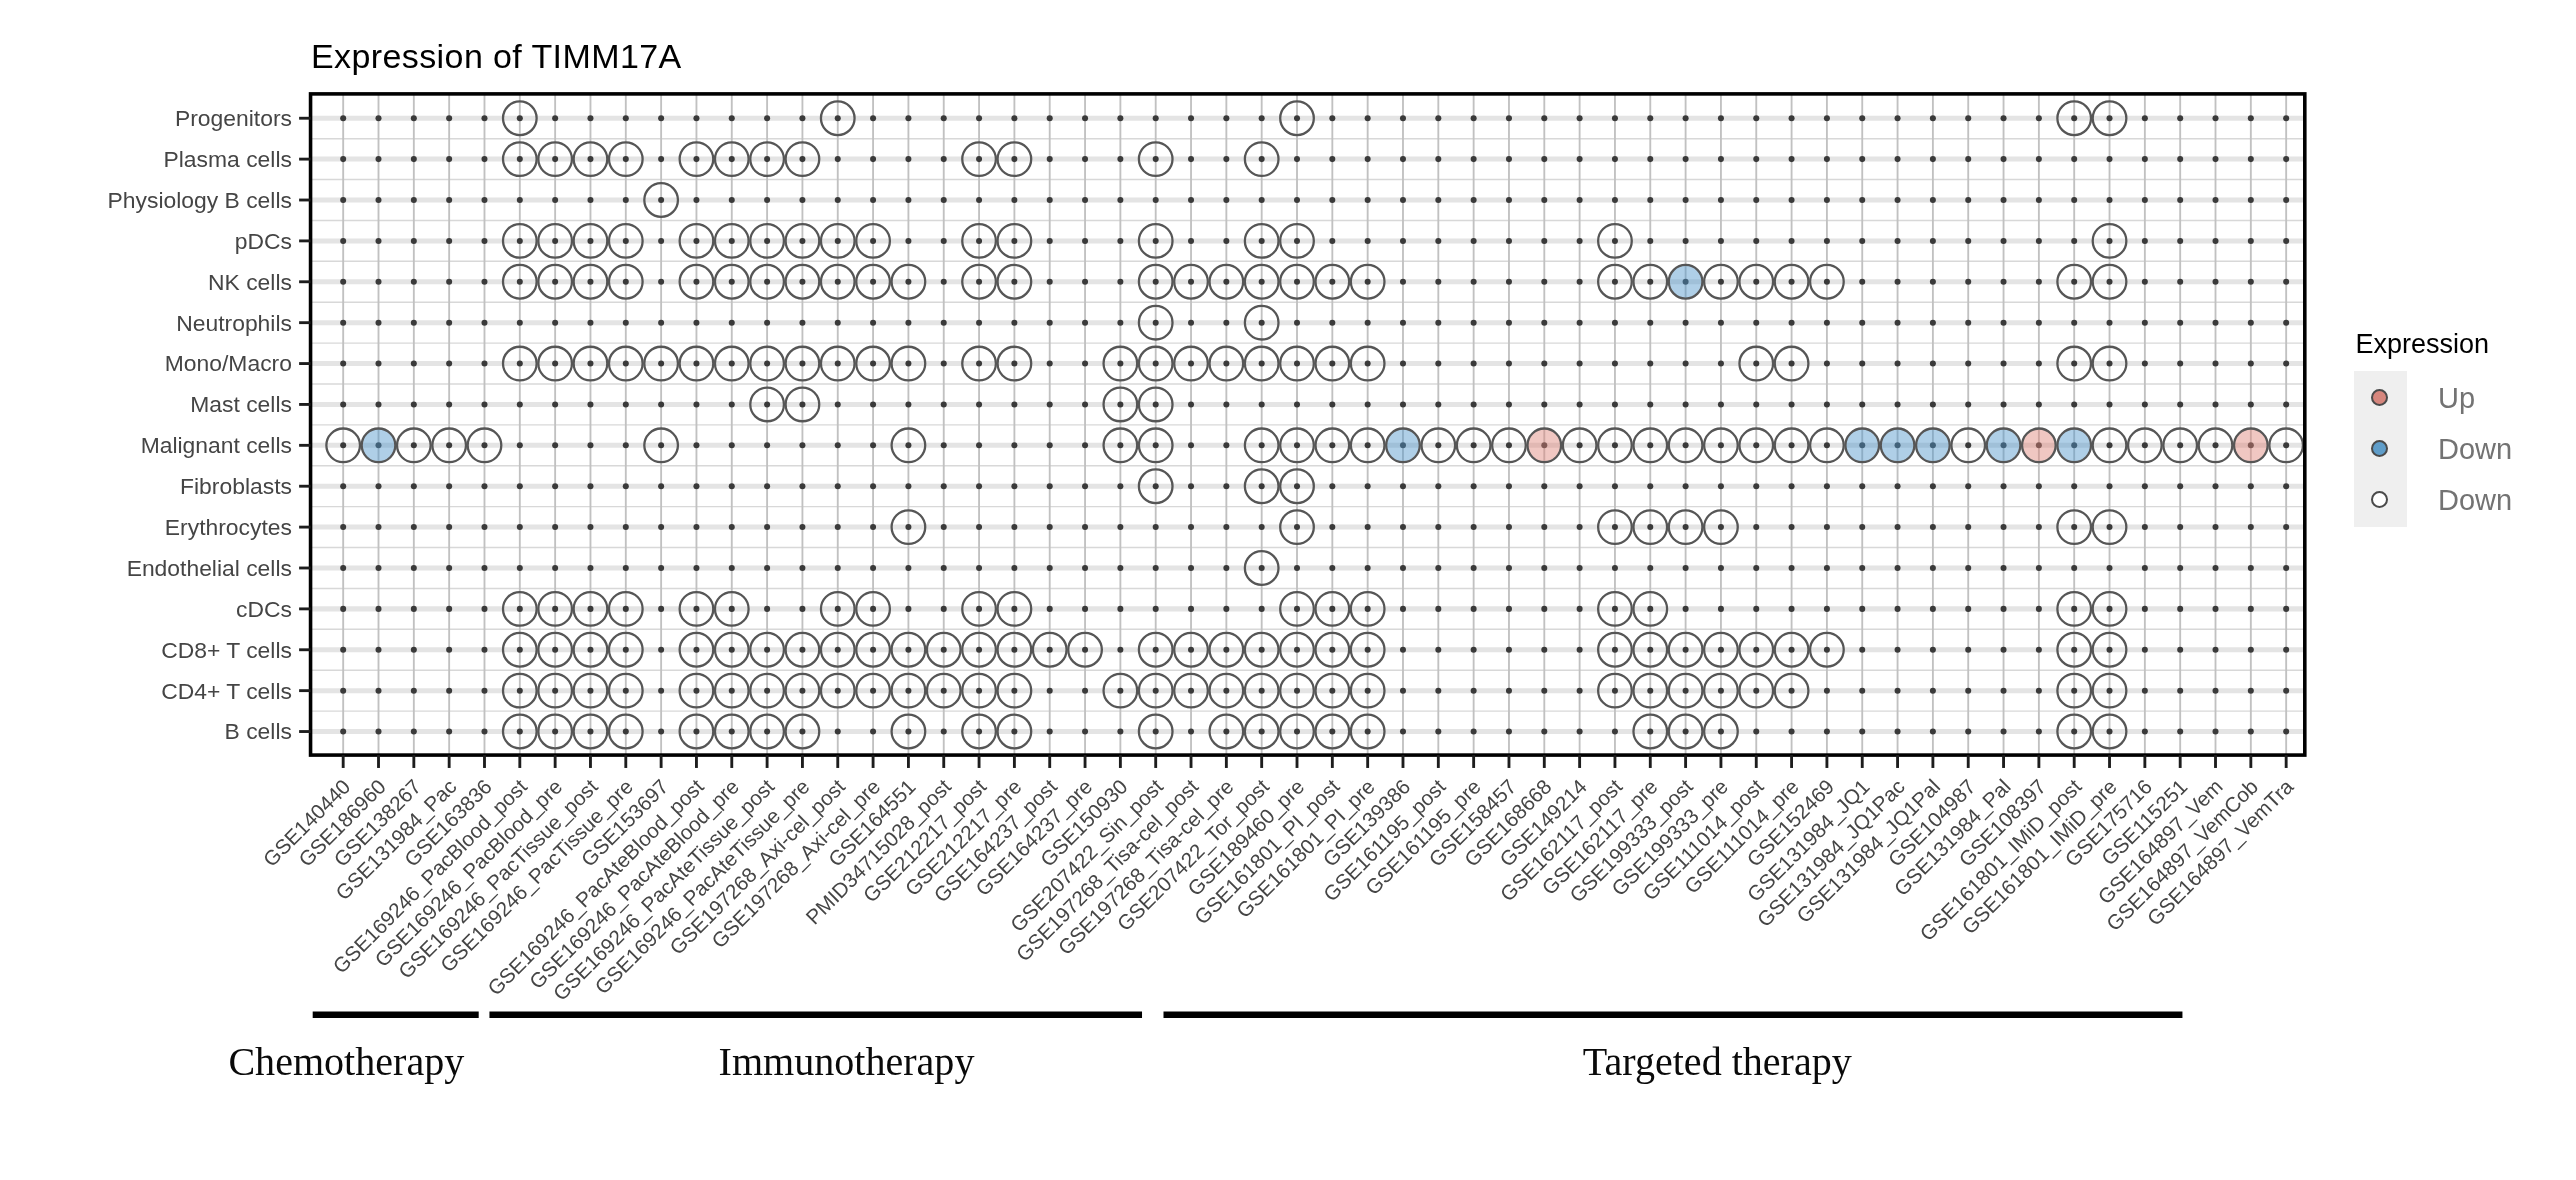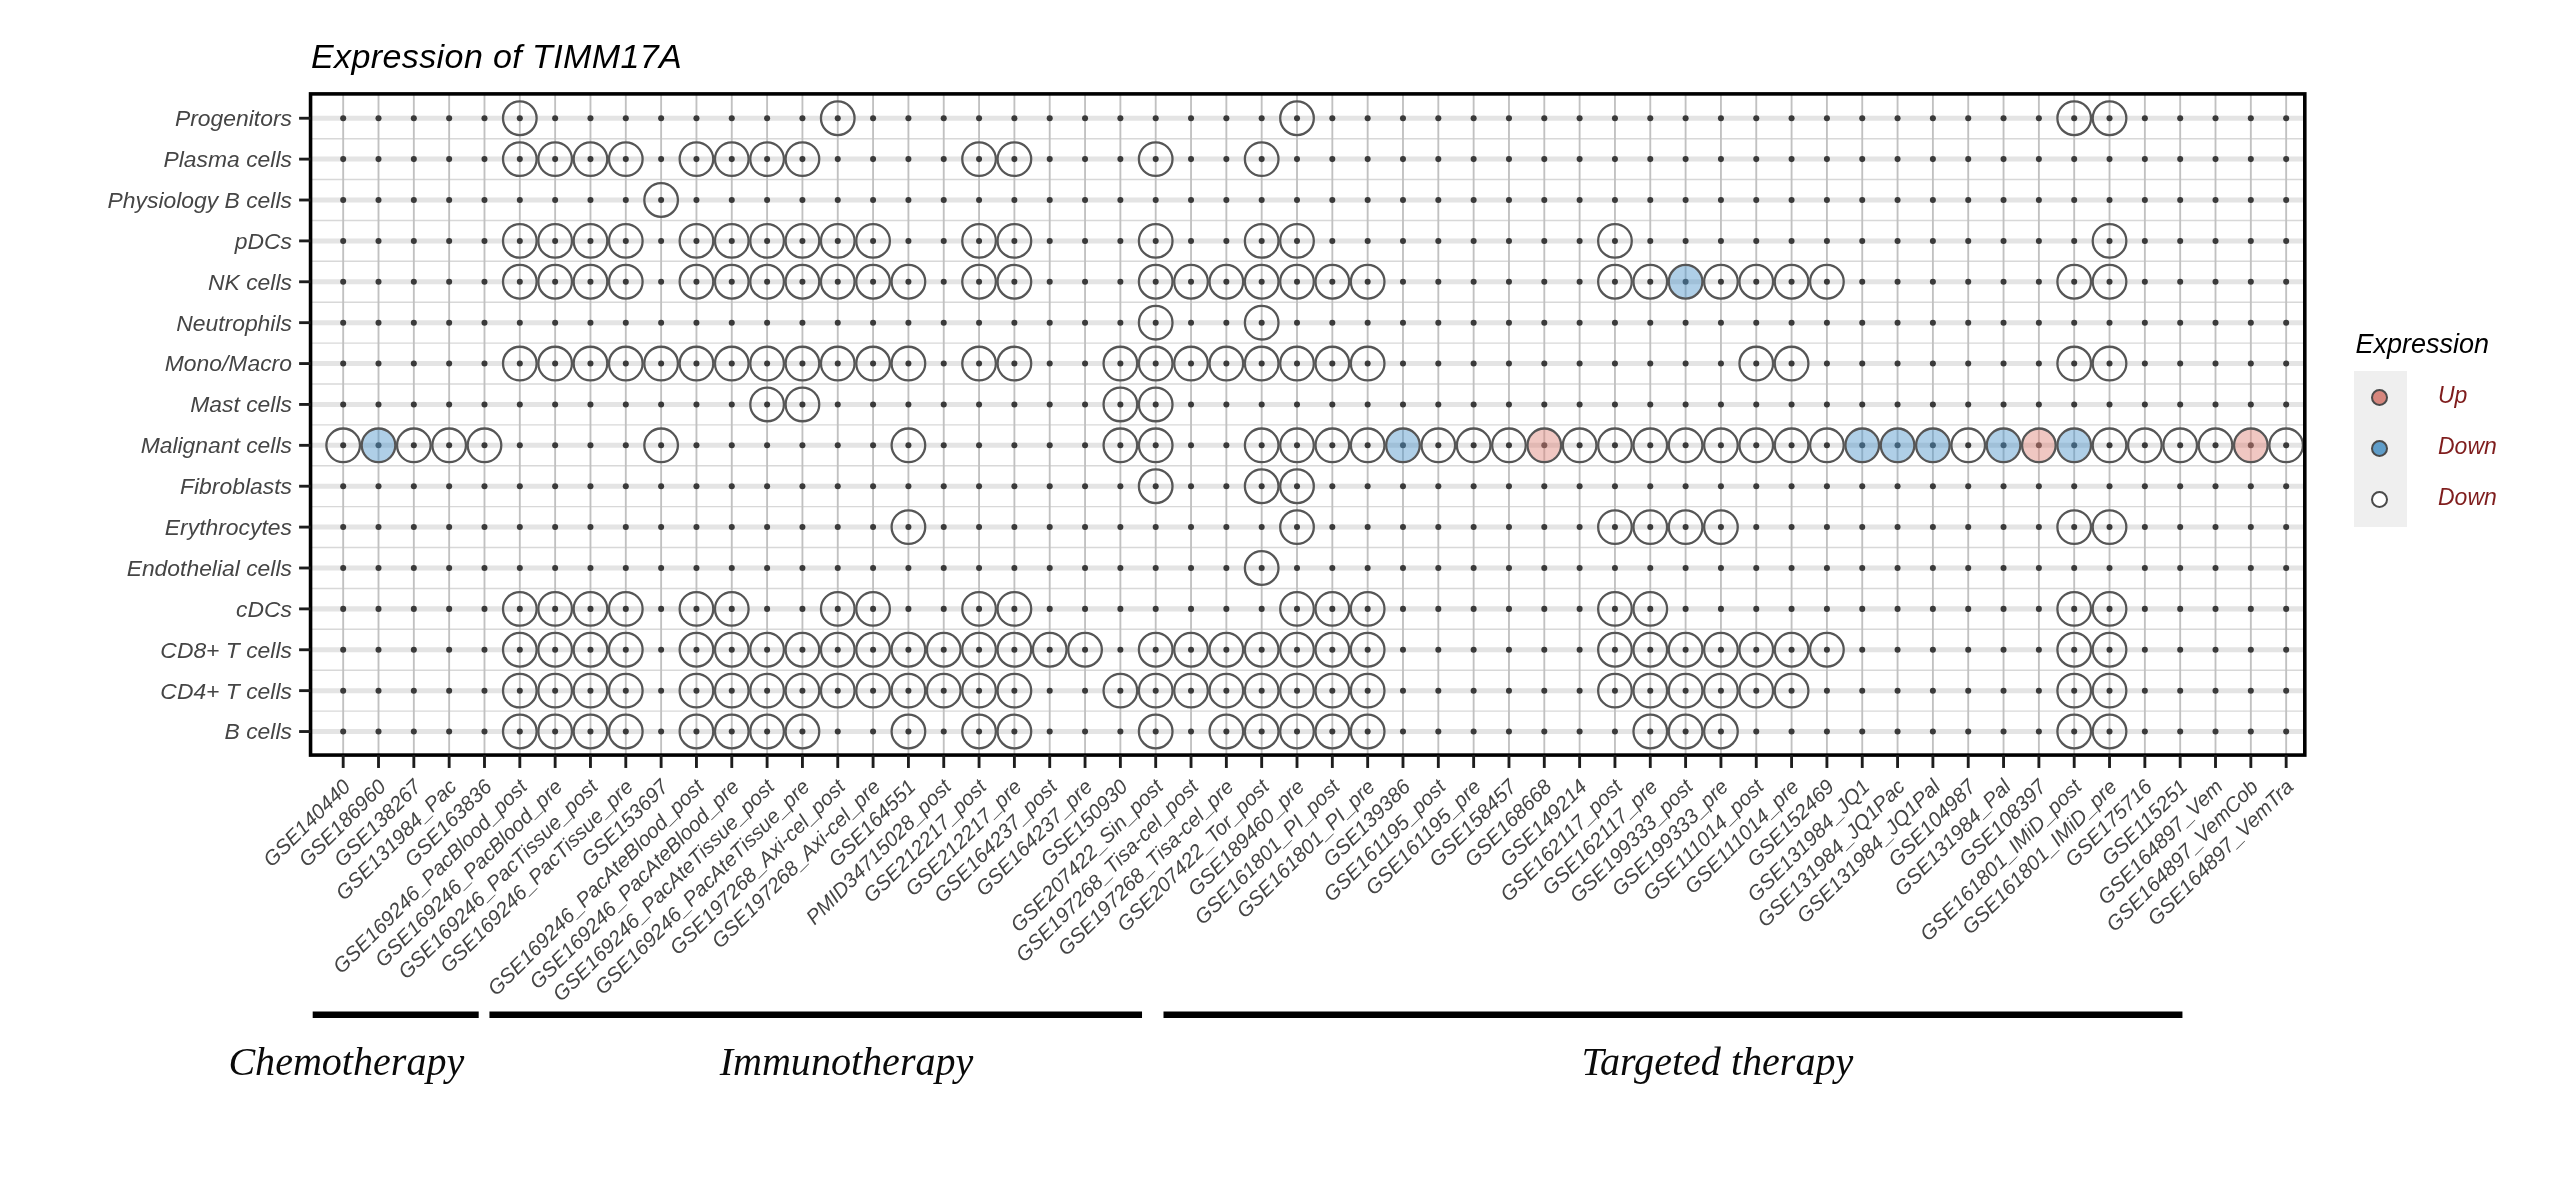--- a/index.html
+++ b/index.html
@@ -1,28 +1,28 @@
 <!DOCTYPE html>
 <html style="font-size:11.4px"><head>
 <meta charset="utf-8">
 <style>
   html,body{margin:0;padding:0;background:#ffffff;}
   body{width:2576px;height:1181px;position:relative;overflow:hidden;
        font-family:"Liberation Sans",sans-serif;}
-  .stage{position:absolute;inset:0;font-style:italic;}
+  .stage{position:absolute;inset:0;}
   .chart-title{position:absolute;left:311px;top:37px;font-size:34px;color:#000;
        letter-spacing:0.4px;}
   .legend{position:absolute;left:2334px;top:315px;width:236px;}
   .legend-title{position:absolute;left:21.5px;top:14.3px;font-size:27px;color:#000;}
   .legend-keybg{position:absolute;left:20px;top:56px;width:53px;height:156px;background:#efefef;}
   .legend-item{position:absolute;left:20px;width:215px;height:52px;}
   .legend-item.k0{top:57px}.legend-item.k1{top:108px}.legend-item.k2{top:159px}
   .legend-dot{position:absolute;left:17px;top:17px;width:17px;height:17px;border-radius:50%;
        border:2.9px solid #4a4a4a;box-sizing:border-box;}
-  .legend-label{position:absolute;left:84px;top:10px;font-size:23px;color:#7f1d1d;}
+  .legend-label{position:absolute;left:84px;top:10px;font-size:29px;color:#737373;}
   svg{position:absolute;left:0;top:0;}
 </style>
 </head>
 <body>
 
 <div class="stage">
   <div class="chart-title">Expression of TIMM17A</div>
 
   <svg id="plot" width="2576" height="1181" viewBox="0 0 3600 1650">
       <line x1="434" x2="3221" y1="165" y2="165" stroke="#e4e4e4" stroke-width="7"></line>

